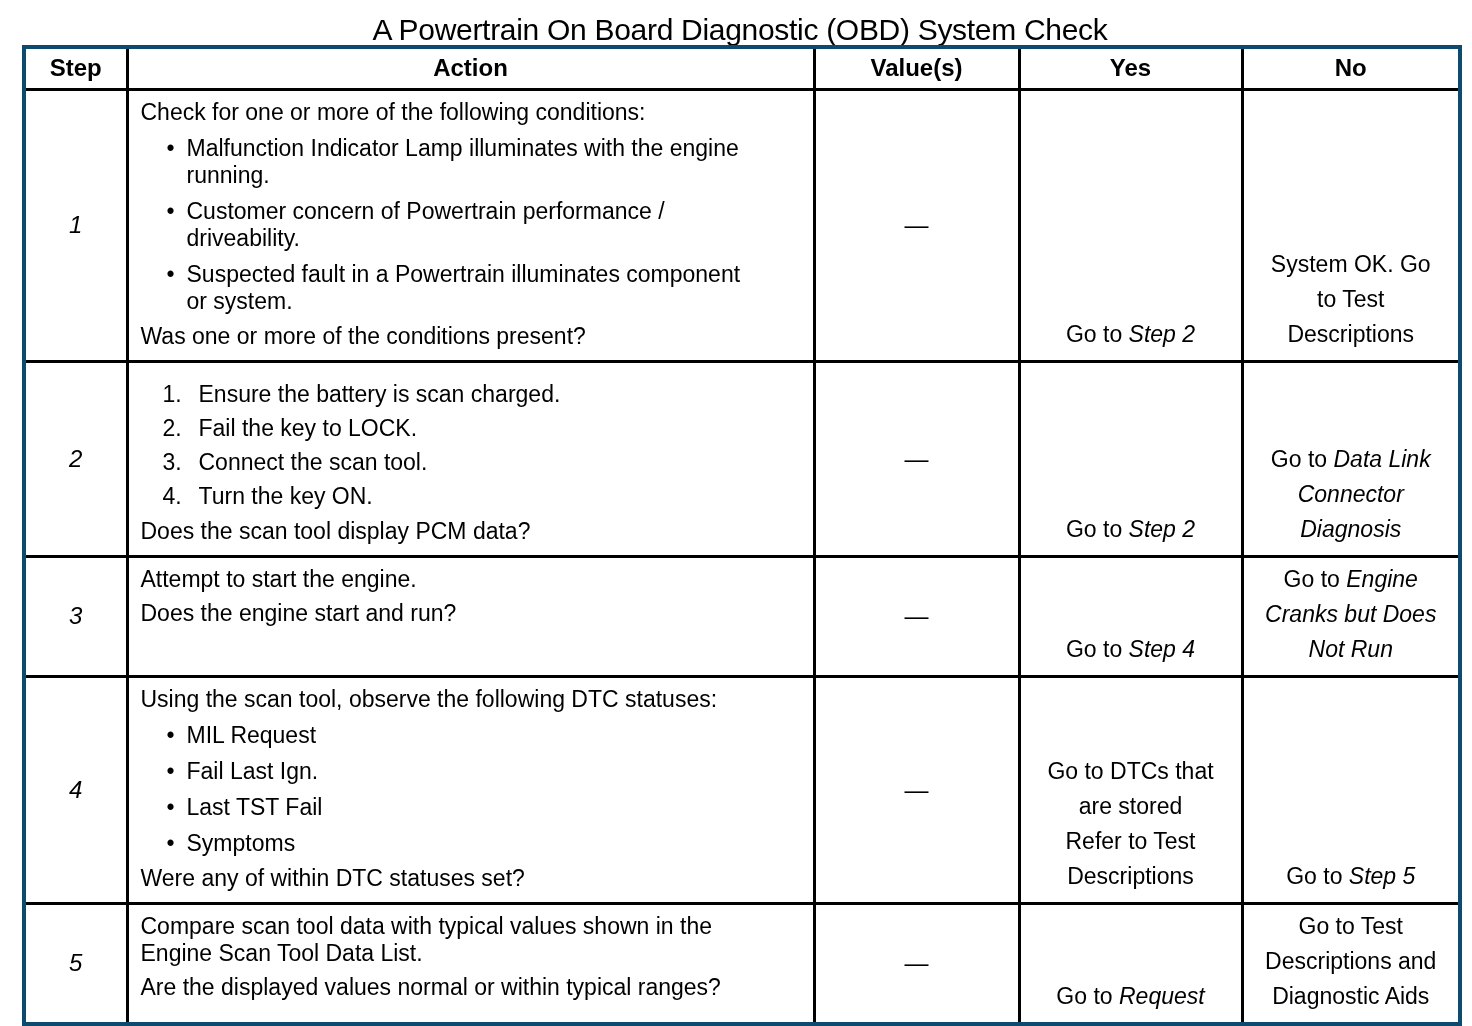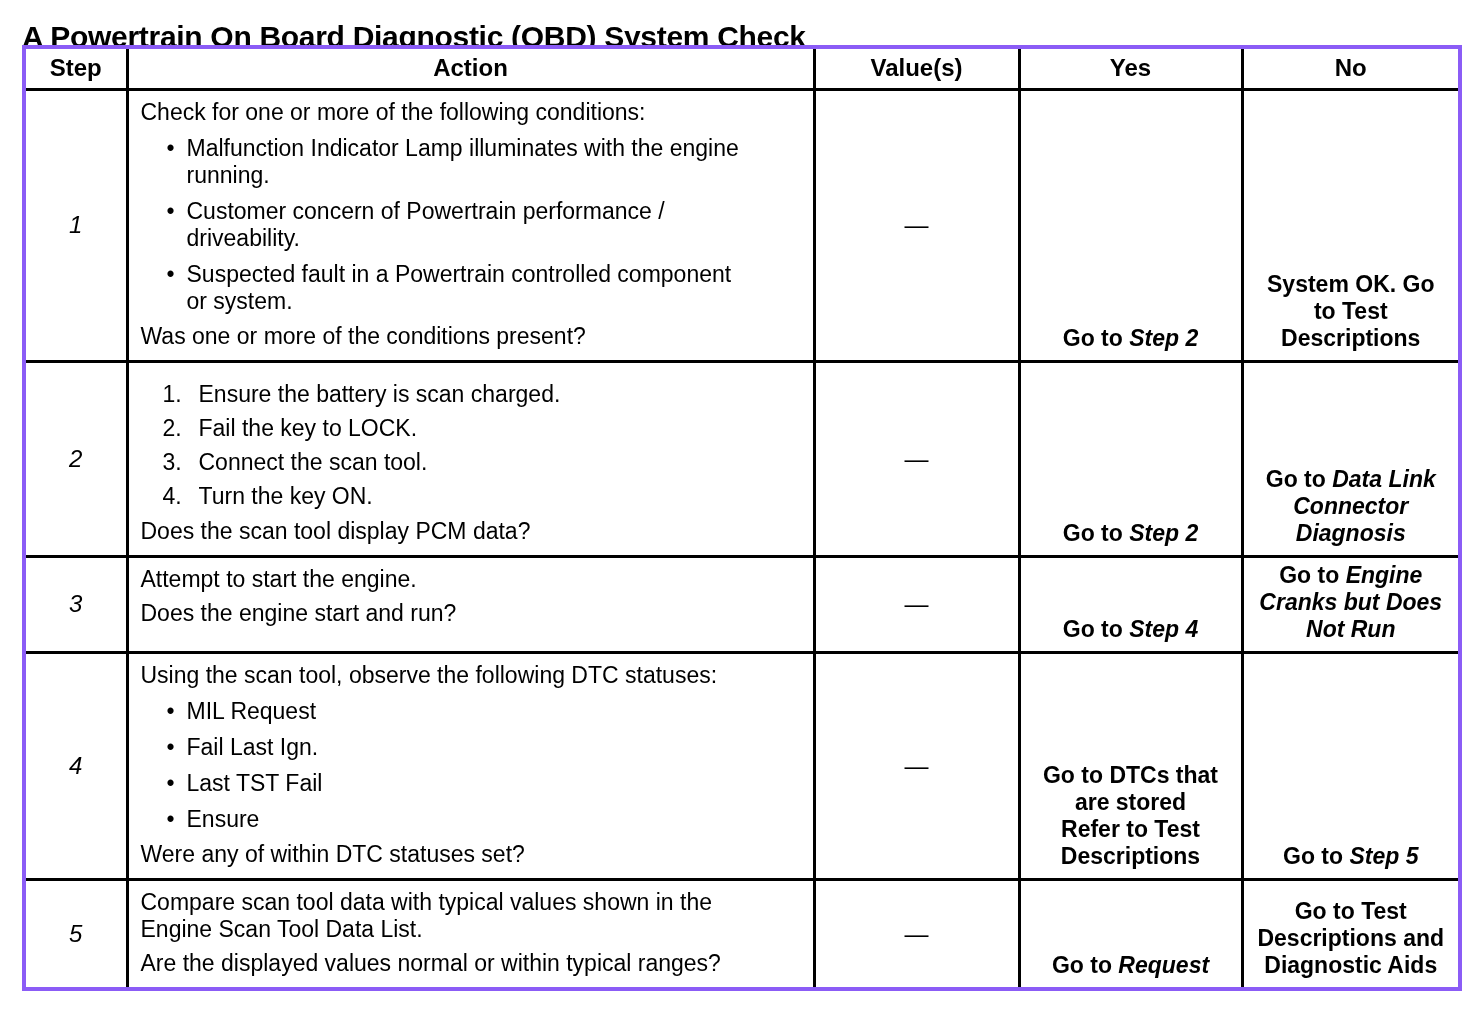--- a/index.html
+++ b/index.html
@@ -10,36 +10,37 @@
   body {
     width: 1472px;
     height: 1026px;
     position: relative;
     font-family: "Liberation Sans", sans-serif;
     color: #000000;
     overflow: hidden;
   }
   .page-title {
     position: absolute;
-    top: 20px;
+    top: 13px;
     left: 22px;
     width: 1436px;
+    text-align: center;
     font-size: 30px;
-    font-weight: bold;
+    font-weight: normal;
     letter-spacing: -0.3px;
     white-space: nowrap;
   }
   table.obd-table {
     position: absolute;
     left: 22px;
     top: 45px;
     width: 1436px;
     border-collapse: collapse;
     table-layout: fixed;
-    border: 4px solid #8b5cf6;
+    border: 4px solid #0c4a6e;
     font-size: 23px;
   }
   col.c1 { width: 103px; }
   col.c2 { width: 687px; }
   col.c3 { width: 205px; }
   col.c4 { width: 223px; }
   col.c5 { width: 218px; }
   th, td {
     border: 3px solid #000;
     background: #fff;
@@ -85,23 +86,22 @@
 
   td.c-value {
     text-align: center;
     vertical-align: middle;
     font-size: 24px;
   }
   td.c-yes, td.c-no {
     text-align: center;
     vertical-align: bottom;
     padding: 4px 8px 8px 8px;
-    line-height: 27px;
+    line-height: 35px;
     white-space: pre-line;
-    font-weight: bold;
   }
 </style>
 </head>
 <body>
 
 <div class="page-title">A Powertrain On Board Diagnostic (OBD) System Check</div>
 
 <table class="obd-table">
   <colgroup>
     <col class="c1">
@@ -130,21 +130,21 @@
               <span class="it">Malfunction Indicator Lamp illuminates with the engine
 running.</span>
             </div>
             <div class="li">
               <span class="marker">•</span>
               <span class="it">Customer concern of Powertrain performance /
 driveability.</span>
             </div>
             <div class="li">
               <span class="marker">•</span>
-              <span class="it">Suspected fault in a Powertrain controlled component
+              <span class="it">Suspected fault in a Powertrain illuminates component
 or system.</span>
             </div>
           </div>
           <div class="ap">Was one or more of the conditions present?</div>
         </td>
         <td class="c-value"><span>—</span></td>
         <td class="c-yes"><span>Go to </span><i>Step 2</i></td>
         <td class="c-no"><span>System OK. Go
 to Test
 Descriptions</span></td>
@@ -202,21 +202,21 @@
             <div class="li">
               <span class="marker">•</span>
               <span class="it">Fail Last Ign.</span>
             </div>
             <div class="li">
               <span class="marker">•</span>
               <span class="it">Last TST Fail</span>
             </div>
             <div class="li">
               <span class="marker">•</span>
-              <span class="it">Ensure</span>
+              <span class="it">Symptoms</span>
             </div>
           </div>
           <div class="ap">Were any of within DTC statuses set?</div>
         </td>
         <td class="c-value"><span>—</span></td>
         <td class="c-yes"><span>Go to DTCs that
 are stored
 Refer to Test
 Descriptions</span></td>
         <td class="c-no"><span>Go to </span><i>Step 5</i></td>

